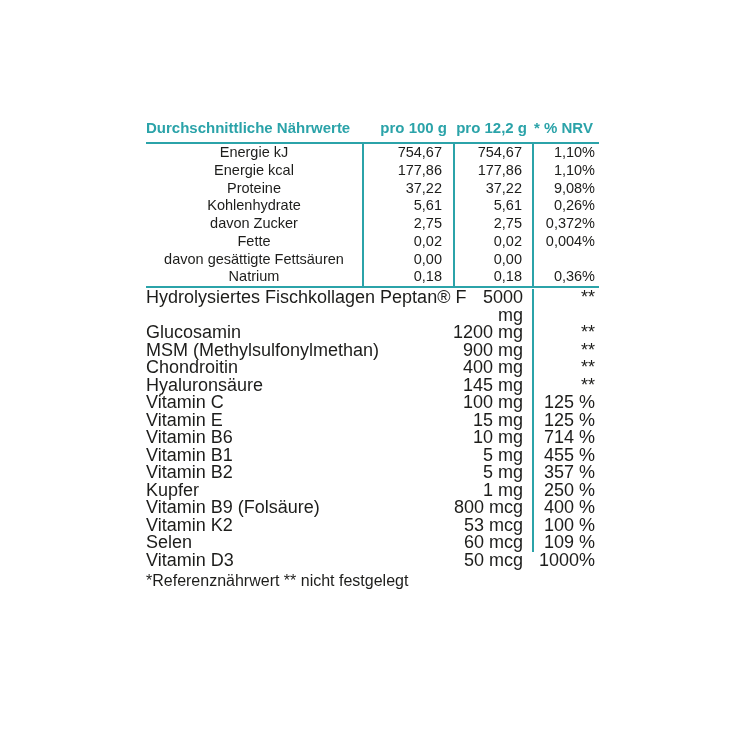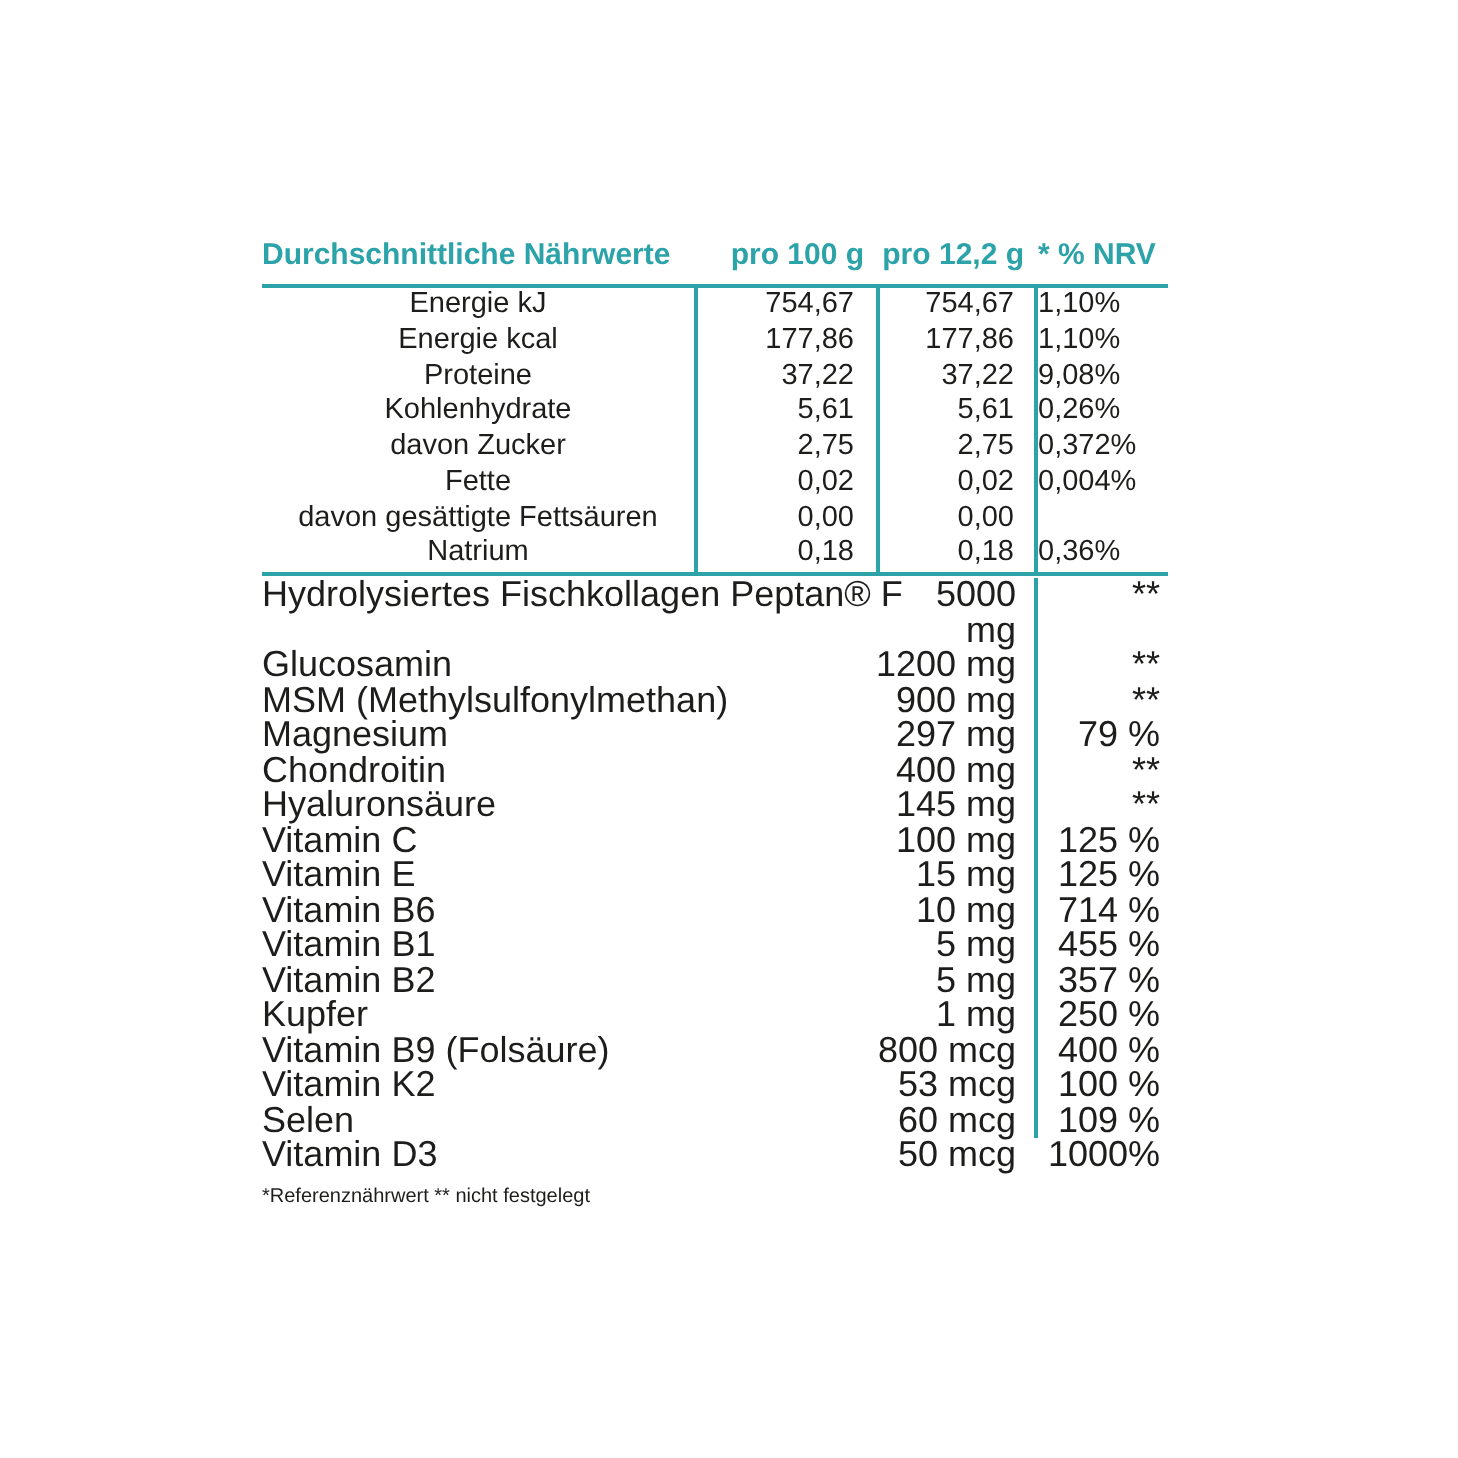--- a/index.html
+++ b/index.html
@@ -11,21 +11,21 @@
     position: relative;
     width: 729px;
     height: 729px;
     background: #ffffff;
     font-family: "Liberation Sans", sans-serif;
     color: #1d1d1b;
     overflow: hidden;
   }
   .nutrition-table {
     position: absolute;
-    left: 131px;
+    left: 146px;
     top: 119px;
     width: 453px;
   }
   
   .thead {
     display: grid;
     grid-template-columns: 216px 91px 79px 67px;
     align-items: end;
     padding-bottom: 5px;
     border-bottom: 2px solid #2ba3a9;
@@ -53,20 +53,21 @@
     text-align: right;
     padding-right: 11px;
     border-left: 2px solid #2ba3a9;
   }
   .m-row .cell-v2 {
     text-align: right;
     padding-right: 10px;
     border-left: 2px solid #2ba3a9;
   }
   .m-row .cell-nrv {
+    text-align: right;
     padding-right: 4px;
     border-left: 2px solid #2ba3a9;
   }
   
   .ingredient-section { padding-top: 1px; }
   .i-row {
     display: grid;
     grid-template-columns: 1fr auto 67px;
     font-size: 18px;
     line-height: 17.5px;
@@ -75,21 +76,21 @@
   .i-row .cell-amount { text-align: right; padding-right: 9px; }
   .i-row .cell-nrv {
     text-align: right;
     padding-right: 4px;
     border-left: 2px solid #2ba3a9;
   }
   .i-row .cell-nrv.no-divider { border-left: 2px solid transparent; }
   
   .footnote {
     margin-top: 4px;
-    font-size: 10px;
+    font-size: 16px;
     line-height: 16px;
     text-align: left;
   }
 </style>
 </head>
 <body>
 
 <div class="sheet">
   <div class="nutrition-table">
 
@@ -161,25 +162,20 @@
         <div class="cell-label">Glucosamin</div>
         <div class="cell-amount">1200 mg</div>
         <div class="cell-nrv">**</div>
       </div>
       <div class="i-row">
         <div class="cell-label">MSM (Methylsulfonylmethan)</div>
         <div class="cell-amount">900 mg</div>
         <div class="cell-nrv">**</div>
       </div>
       <div class="i-row">
-        <div class="cell-label">Magnesium</div>
-        <div class="cell-amount">297 mg</div>
-        <div class="cell-nrv">79 %</div>
-      </div>
-      <div class="i-row">
         <div class="cell-label">Chondroitin</div>
         <div class="cell-amount">400 mg</div>
         <div class="cell-nrv">**</div>
       </div>
       <div class="i-row">
         <div class="cell-label">Hyaluronsäure</div>
         <div class="cell-amount">145 mg</div>
         <div class="cell-nrv">**</div>
       </div>
       <div class="i-row">

